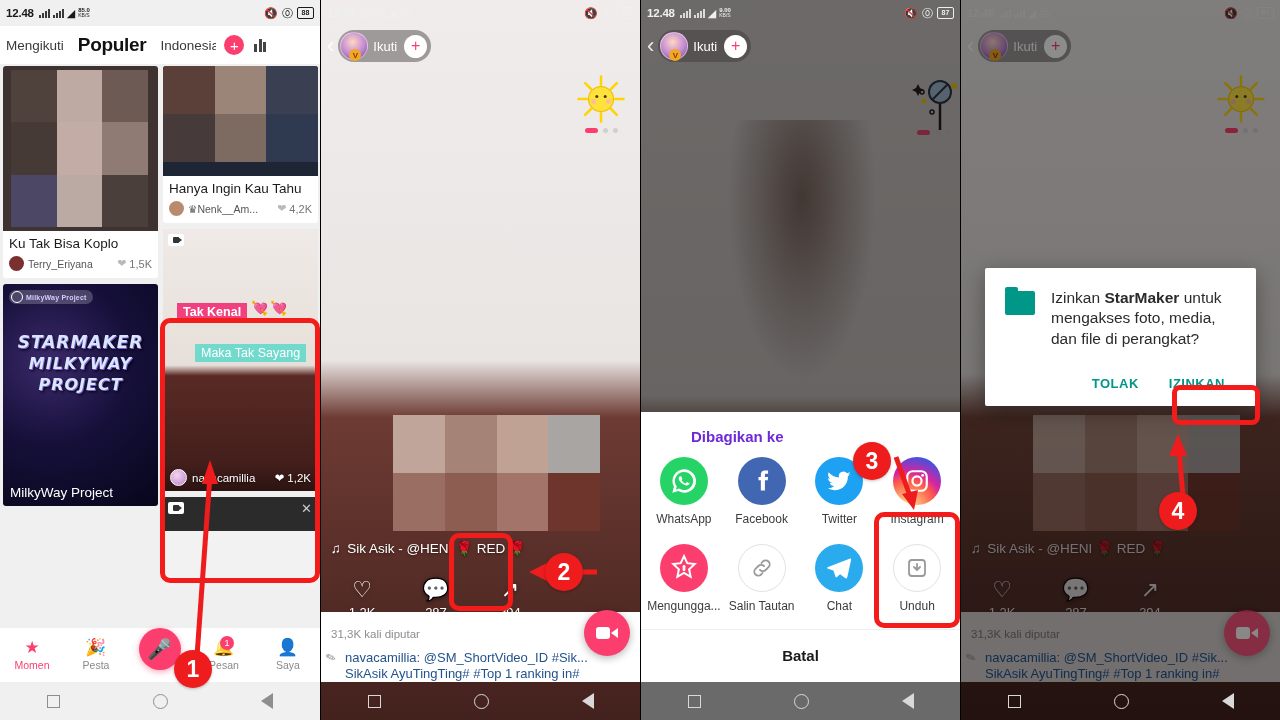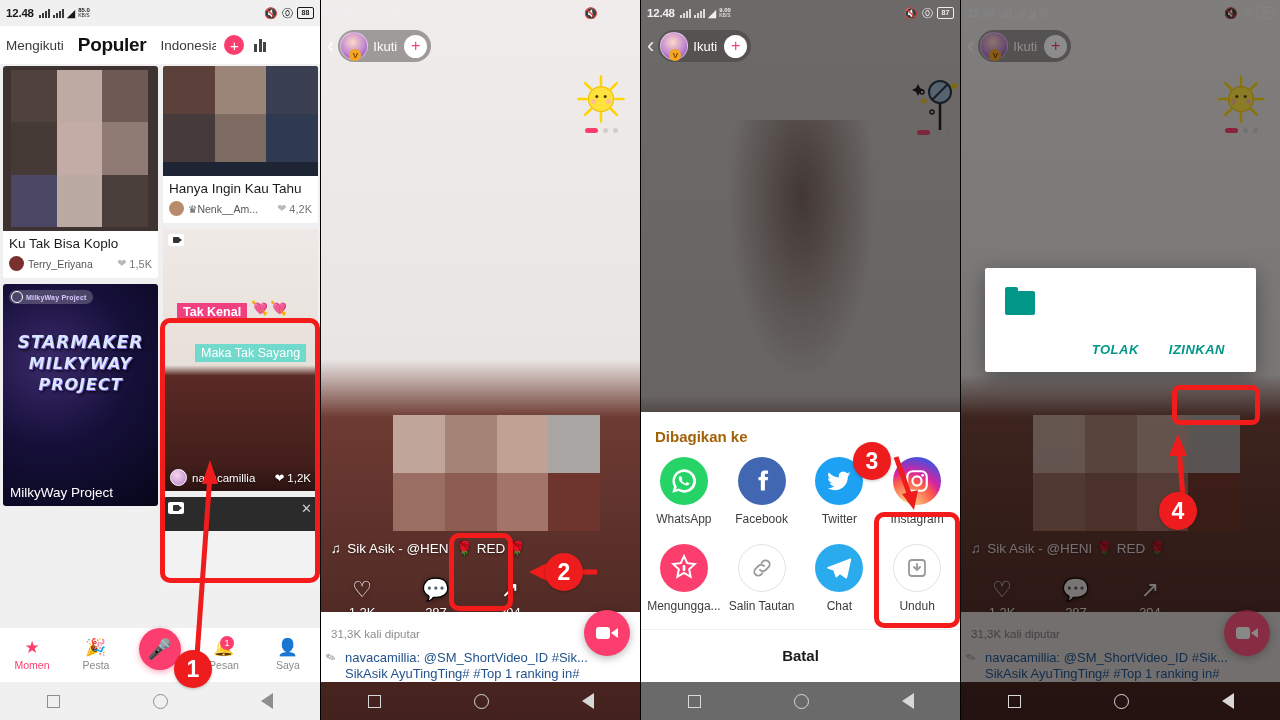--- a/index.html
+++ b/index.html
@@ -153,21 +153,21 @@
   .desc .pen { color: #8b8b8b; font-size: 12px; transform: rotate(-20deg); }
   .desc .txt { font-size: 13px; color: #23538c; line-height: 1.25; overflow: hidden; max-height: 34px; }
   .fab { position: absolute; right: 10px; bottom: 64px; width: 46px; height: 46px; border-radius: 50%;
          background: #fb3e6e; display: flex; align-items: center; justify-content: center;
          box-shadow: 0 2px 8px rgba(0,0,0,.3); z-index: 32; }
   .white-sheetbg { position: absolute; left: 0; right: 0; bottom: 38px; top: 368px; background: #fff; }
 
   
   .scrim { position: absolute; inset: 0; background: rgba(20,18,18,.55); z-index: 20; }
   .sheet { position: absolute; left: 0; right: 0; bottom: 38px; background: #fff; z-index: 25; }
-  .sheet-title { font-size: 15px; font-weight: bold; color: #a16207; padding: 16px 14px 4px; }
+  .sheet-title { font-size: 15px; font-weight: bold; color: #6d28d9; padding: 16px 14px 4px; margin-left: 36px; }
   .share-grid { display: flex; padding: 8px 4px 4px; }
   .share-item { flex: 1; display: flex; flex-direction: column; align-items: center; gap: 7px; position: relative; }
   .sicon { width: 48px; height: 48px; border-radius: 50%; display: flex; align-items: center; justify-content: center; }
   .slabel { font-size: 12px; color: #3c3c3c; max-width: 74px; overflow: hidden; white-space: nowrap; text-overflow: ellipsis; text-align: center; }
   .sicon.wa { background: #25d366; } .sicon.fb { background: #4267B2; }
   .sicon.tw { background: #1DA1F2; }
   .sicon.ig { background: radial-gradient(circle at 30% 107%, #fdf497 0%, #fd5949 45%, #d6249f 60%, #285AEB 90%); }
   .sicon.sm { background: #fb3e6e; } .sicon.tg { background: #2AABEE; }
   .sicon.outline { border: 1.4px solid #e2e2e2; background: #fff; }
   .divider { height: 1px; background: #eee; margin-top: 12px; }
@@ -176,21 +176,21 @@
   
   .dlg-scrim { position: absolute; inset: 0; background: rgba(0,0,0,.45); z-index: 40; }
   .dialog { position: absolute; left: 24px; right: 24px; top: 268px; background: #fff; border-radius: 2px;
             z-index: 45; box-shadow: 0 6px 22px rgba(0,0,0,.35); padding: 20px 20px 6px; }
   .dlg-row { display: flex; gap: 16px; }
   .folder { width: 30px; height: 24px; flex: 0 0 30px; background: #009688; border-radius: 2px; position: relative; margin-top: 3px; }
   .folder::before { content: ""; position: absolute; top: -4px; left: 0; width: 13px; height: 5px;
                     background: #009688; border-radius: 2px 2px 0 0; }
   .dlg-txt { font-size: 15.5px; color: #2b2b2b; line-height: 1.32; }
   .dlg-txt b { font-weight: bold; }
-  .dlg-btns { display: flex; justify-content: flex-end; gap: 8px; margin-top: 18px; font-style: italic; }
+  .dlg-btns { display: flex; justify-content: flex-end; gap: 8px; margin-top: 18px; }
   .dlg-btn { font-size: 13px; font-weight: bold; color: #009688; letter-spacing: .5px; padding: 9px 11px; }
 
   
   .step { position: absolute; width: 38px; height: 38px; border-radius: 50%; background: #ee1c1c;
           color: #fff; font-size: 23px; font-weight: bold; display: flex; align-items: center;
           justify-content: center; z-index: 60; box-shadow: 0 1px 3px rgba(0,0,0,.25); }
   .arrow { position: absolute; z-index: 55; }
 </style>
 </head>
 <body>
@@ -759,20 +759,21 @@
           <rect x="0" y="2" width="14" height="12" rx="3" fill="#fff"></rect>
           <path d="M15 8 L22 3 L22 13 Z" fill="#fff"></path>
         </svg>
     </div>
 
     <div class="dlg-scrim"></div>
 
     <div class="dialog">
       <div class="dlg-row">
         <span class="folder"></span>
+        <div class="dlg-txt"><span>Izinkan </span><b>StarMaker</b><span> untuk mengakses foto, media, dan file di perangkat?</span></div>
       </div>
       <div class="dlg-btns">
         <span class="dlg-btn">TOLAK</span>
         <span class="dlg-btn">IZINKAN</span>
       </div>
     </div>
 
     <div class="hl-box" style="left:211px;top:385px;width:88px;height:40px;z-index:50;border-radius:8px"></div>
 
     <svg class="arrow" width="60" height="100" style="left:196px;top:428px;z-index:56">

